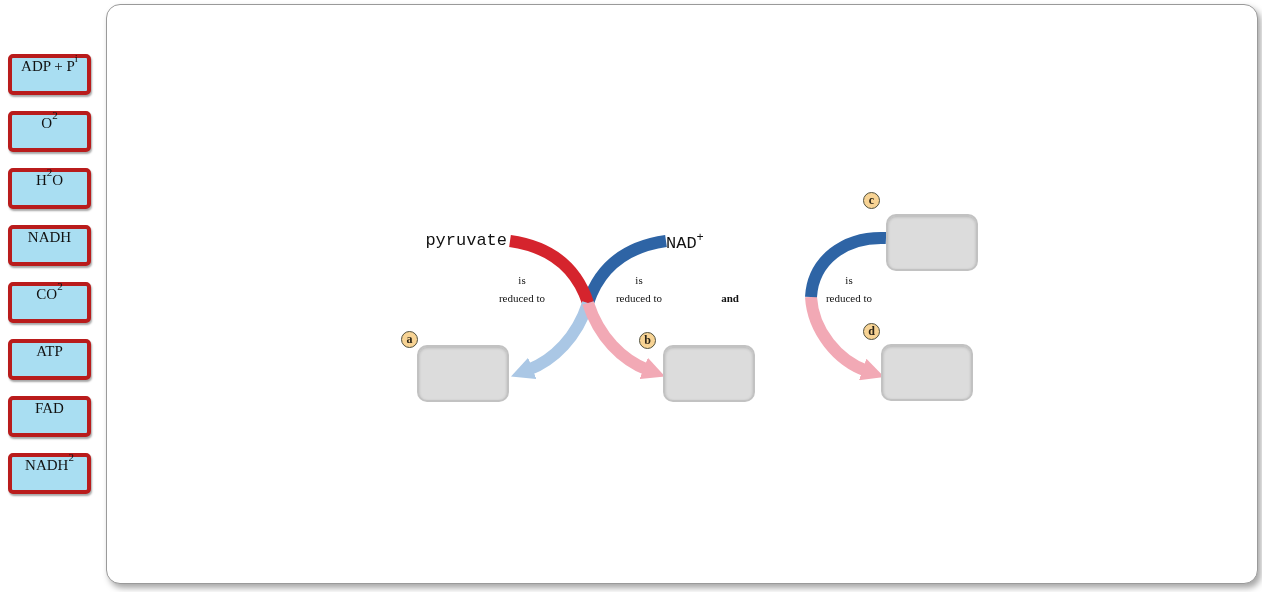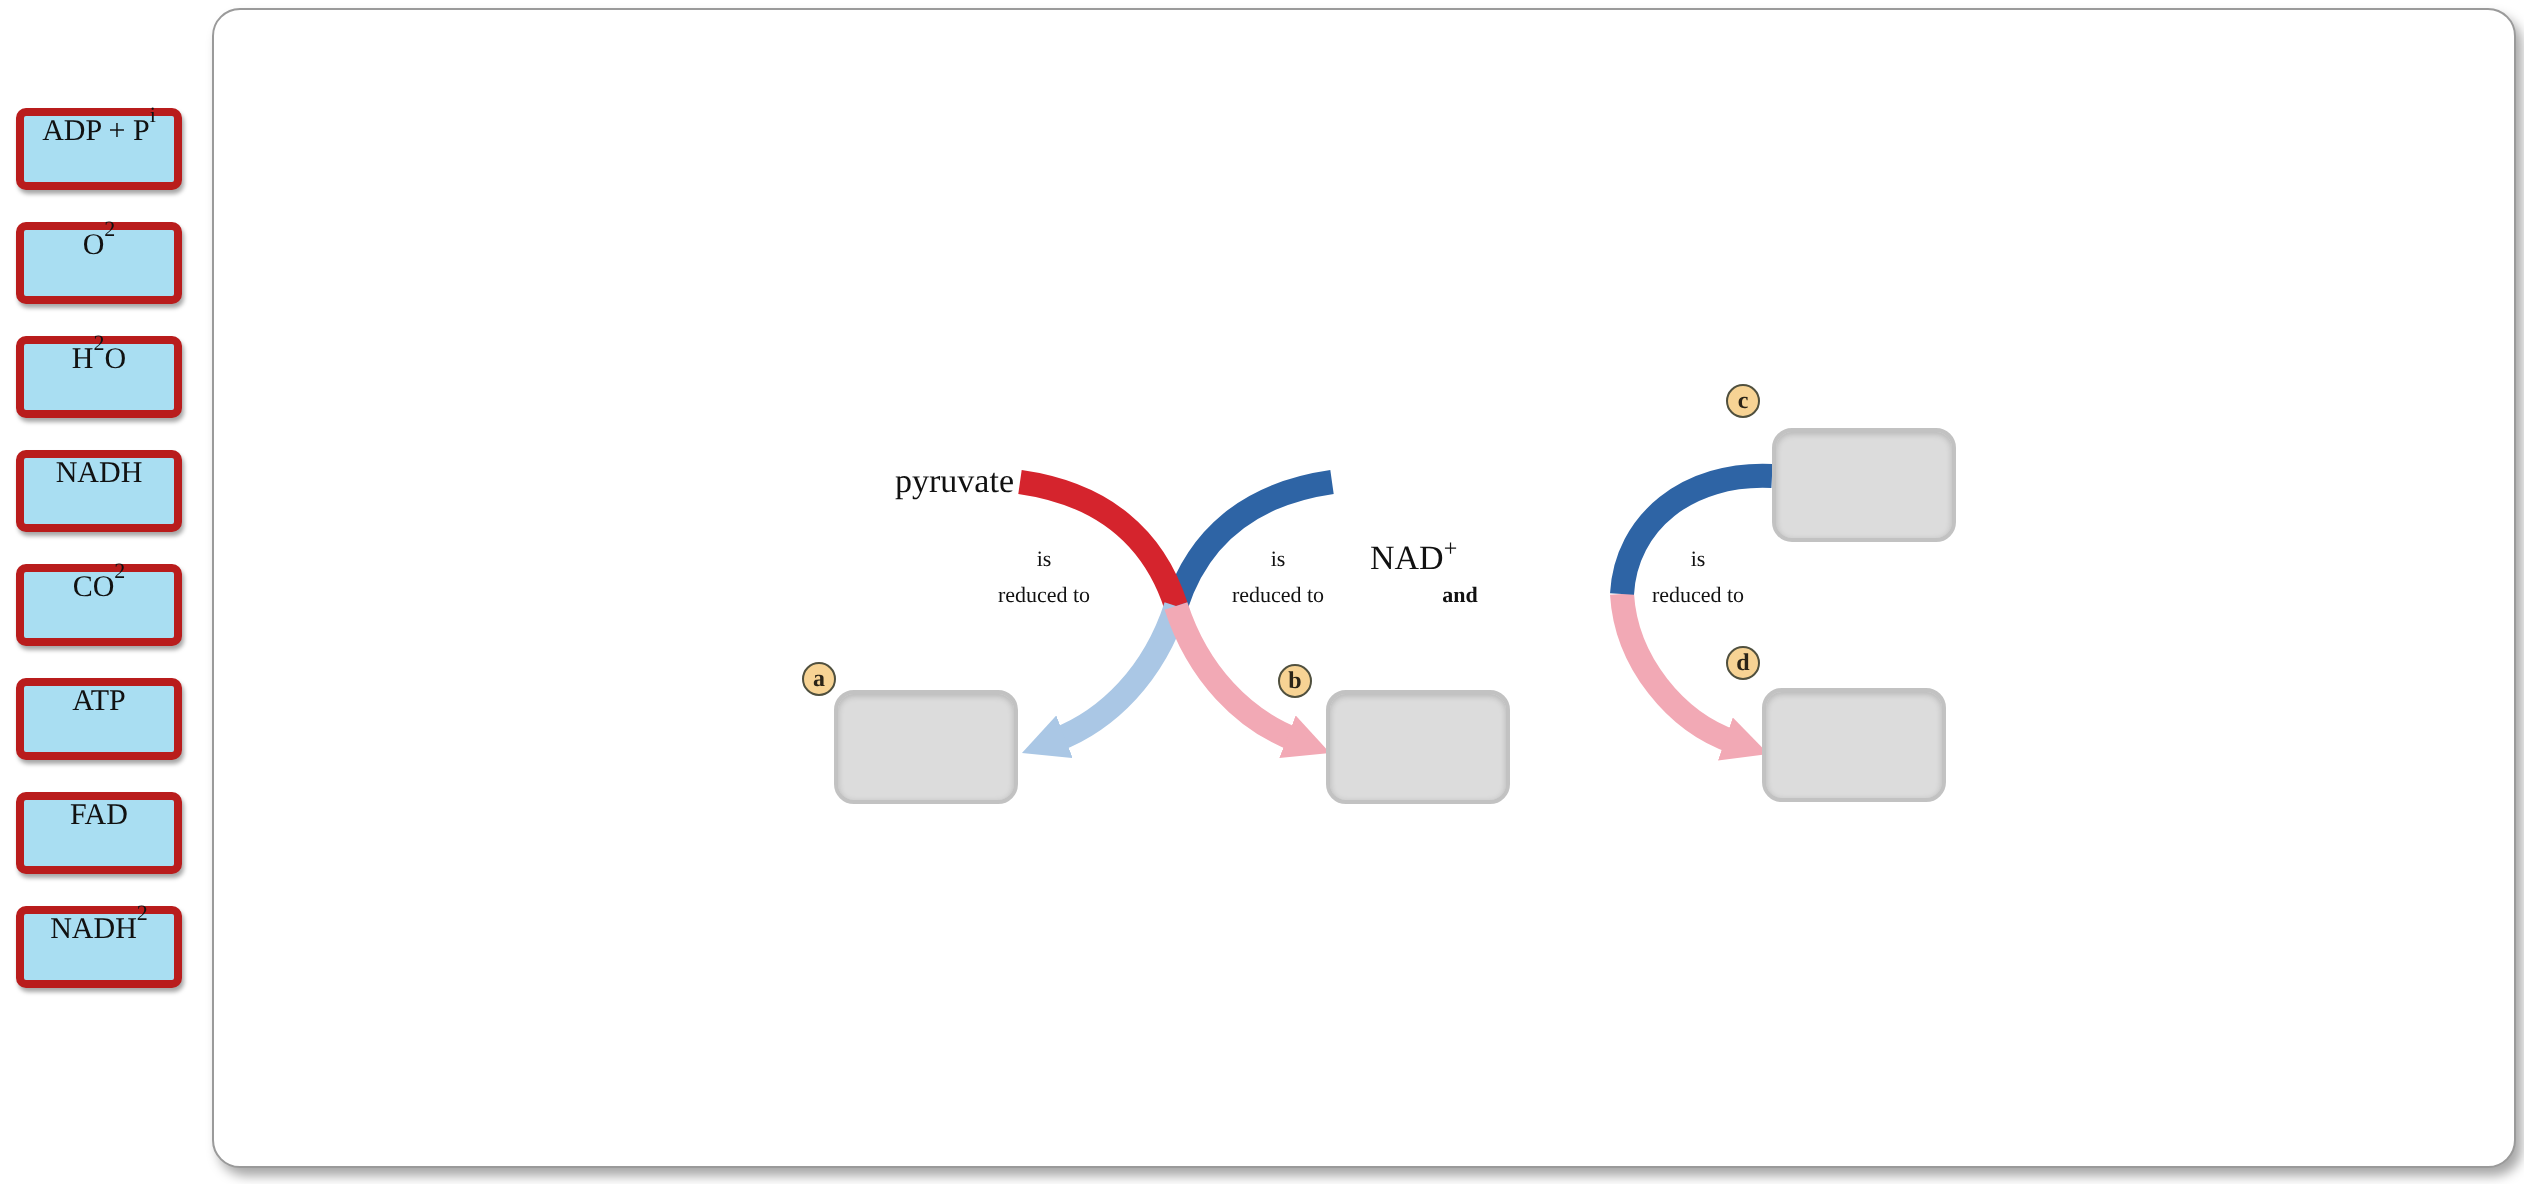--- a/index.html
+++ b/index.html
@@ -56,21 +56,21 @@
   }
   .panel svg.arrows {
     position: absolute;
     left: 0; top: 0;
     width: 1150px;
     height: 578px;
     pointer-events: none;
   }
 
   .lbl { position: absolute; white-space: nowrap; }
-  .reactant { font-size: 17px; }
+  .reactant { font-size: 17px; font-family: Liberation Mono, monospace; }
   .reactant sup { font-size: 12px; }
   .phrase {
     font-size: 11px;
     line-height: 18px;
     text-align: center;
     white-space: normal;
   }
 
   .badge {
     position: absolute;
@@ -159,21 +159,21 @@
     <path d="M 559 236 C 517 242 492 264 481 298" stroke-width="12" stroke-linecap="butt" stroke="#2e64a5"></path>
     <path d="M 403 236 C 445 242 470 264 481 298" stroke-width="12" stroke-linecap="butt" stroke="#d5242d"></path>
     <path d="M 481 298 C 470 332 447 355 421 365" stroke-width="12" stroke-linecap="butt" marker-end="url(#ah-lightblue)" stroke="#aac7e5"></path>
     <path d="M 481 298 C 492 332 515 355 541 365" stroke-width="12" stroke-linecap="butt" marker-end="url(#ah-pink)" stroke="#f2a9b5"></path>
 
     <path d="M 704 292 C 706 326 731 356 760 366" stroke-width="12" stroke-linecap="butt" marker-end="url(#ah-pink)" stroke="#f2a9b5"></path>
     <path d="M 779 233 C 737 231 706 256 704 292" stroke-width="12" stroke-linecap="butt" stroke="#2e64a5"></path>
   </svg>
 
   <div class="lbl reactant" style="left:318px; top:226px; width:82px; text-align:right;">pyruvate</div>
-  <div class="lbl reactant" style="left:578px; top:226px;margin-top:36px;"><span>NAD</span><sup>+</sup></div>
+  <div class="lbl reactant" style="left:559px; top:226px;"><span>NAD</span><sup>+</sup></div>
 
   <div class="lbl phrase" style="left:360px; top:266px; width:110px;">
     <div>is</div>
     <div>reduced to</div>
   </div>
   <div class="lbl phrase" style="left:477px; top:266px; width:110px;">
     <div>is</div>
     <div>reduced to</div>
   </div>
   <div class="lbl phrase" style="left:593px; top:284px; width:60px;font-weight:bold;">and</div>

